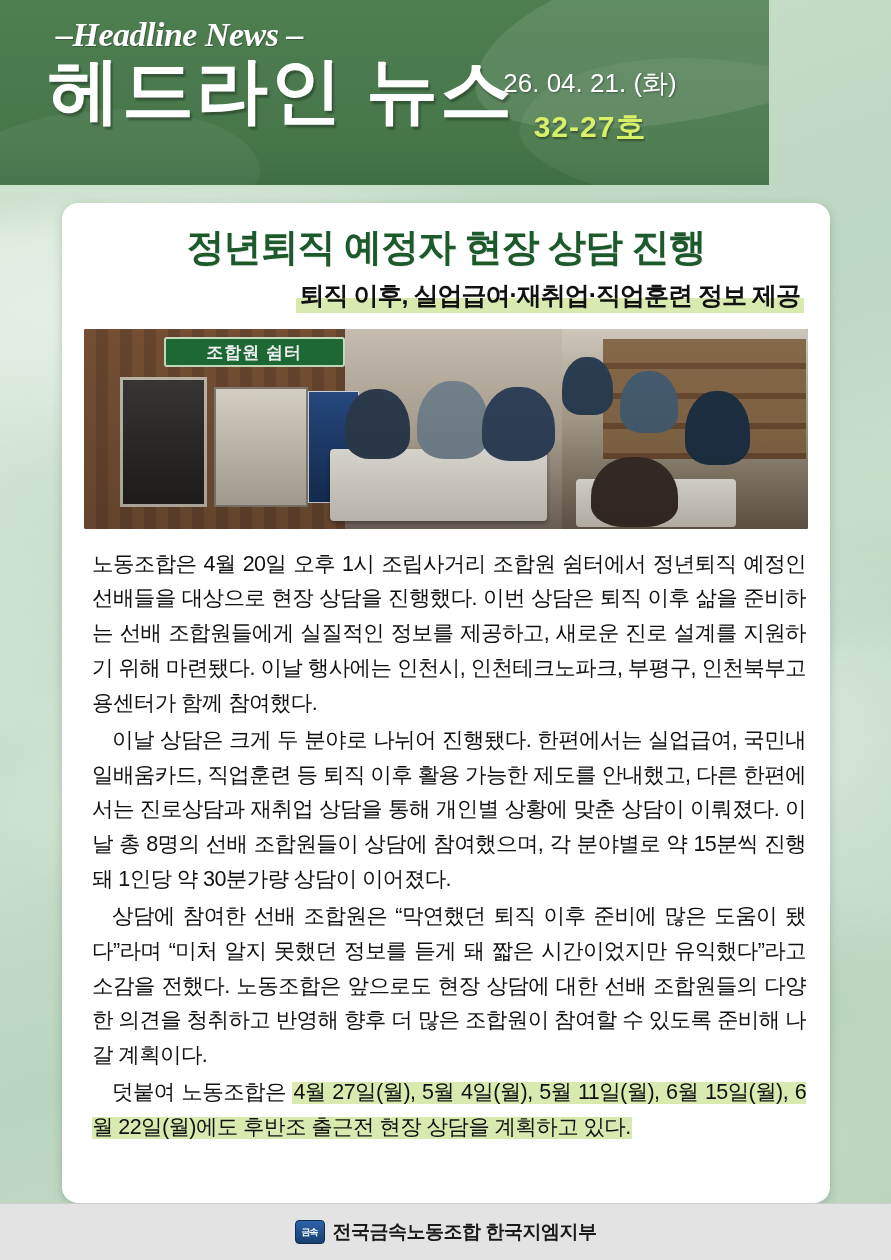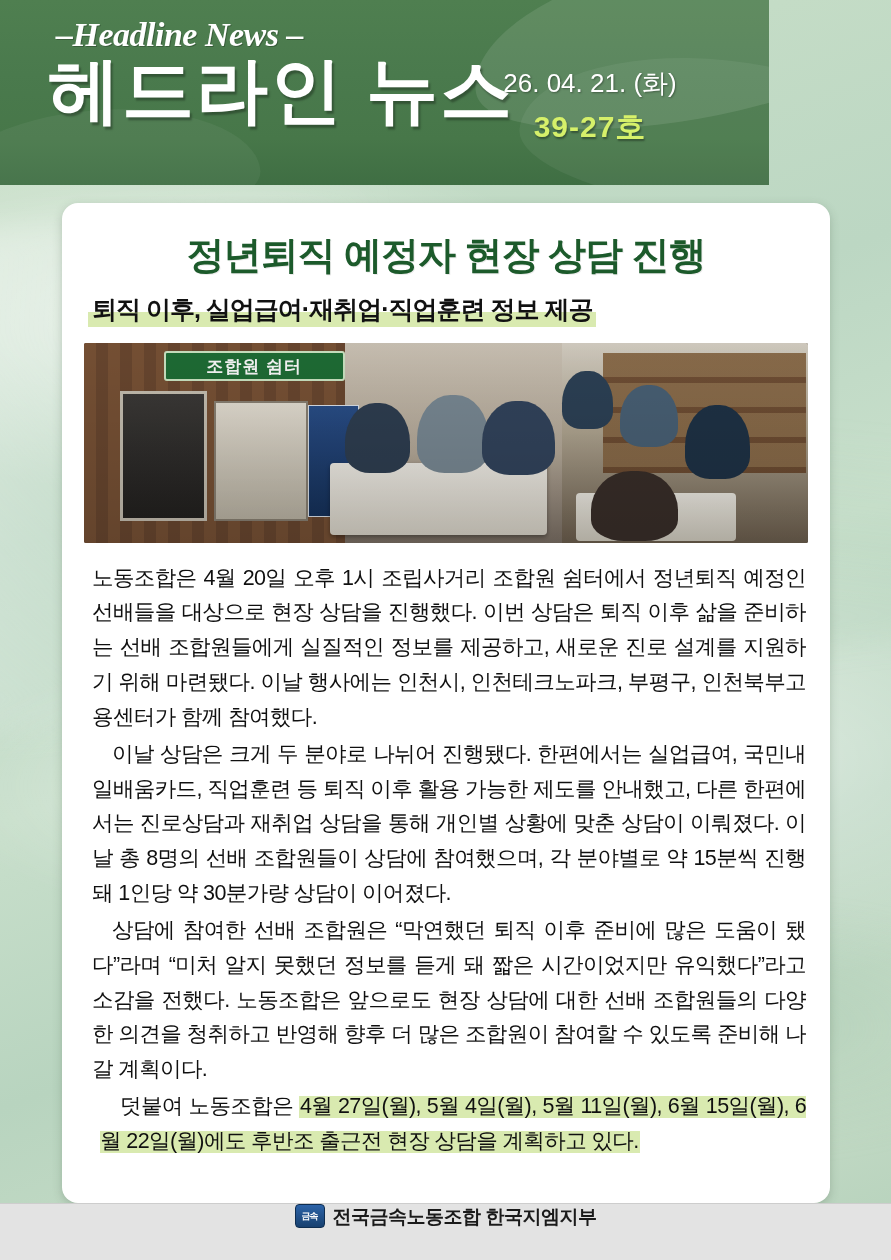--- a/index.html
+++ b/index.html
@@ -117,34 +117,34 @@
     left: 62px; top: 203px;
     width: 768px; height: 1000px;
     background: #ffffff;
     border-radius: 16px;
     box-shadow: 0 3px 10px rgba(60,80,60,0.25);
     z-index: 4;
     overflow: hidden;
   }
 
   .title-wrap {
-    padding: 30px 26px 0 26px;
+    padding: 22px 26px 0 26px;
     text-align: center;
   }
   .main-title {
     font-size: 38px;
     font-weight: bold;
     color: #1c5a2b;
     letter-spacing: -1px;
     line-height: 1.2;
     text-shadow: 1px 1px 0 rgba(0,0,0,0.08);
   }
   .sub-title-row {
-    margin-top: 14px;
-    text-align: left;
+    margin-top: 8px;
+    text-align: right;
   }
   .sub-title {
     display: inline-block;
     font-size: 25px;
     font-weight: bold;
     color: #111111;
     letter-spacing: -1px;
     background: linear-gradient(180deg, rgba(255,255,255,0) 55%, #d9eab0 55%, #d9eab0 100%);
     padding: 0 4px 1px 4px;
   }
@@ -234,21 +234,21 @@
   }
 
   
   .footer {
     position: absolute;
     left: 0; bottom: 0;
     width: 891px; height: 57px;
     background: #e3e3e3;
     border-top: 1px solid #cdcdcd;
     display: flex;
-    align-items: flex-start;
+    align-items: center;
     justify-content: center;
     gap: 8px;
     z-index: 5;
   }
   .footer-logo {
     width: 30px; height: 24px;
     border-radius: 4px;
     background: linear-gradient(180deg,#2c63a8,#17406f);
     color: #fff;
     font-size: 9px;
@@ -272,21 +272,21 @@
   <div class="header">
     <div class="header-leaf leaf1"></div>
     <div class="header-leaf leaf2"></div>
     <div class="header-leaf leaf3"></div>
 
     <div class="hn-en">–Headline News –</div>
     <div class="hn-ko">헤드라인 뉴스</div>
 
     <div class="date-block">
       <div class="date-line">26. 04. 21. (화)</div>
-      <div class="issue-line">39-27호</div>
+      <div class="issue-line">32-27호</div>
     </div>
   </div>
 
   <div class="card">
 
     <div class="title-wrap">
       <div class="main-title">정년퇴직 예정자 현장 상담 진행</div>
       <div class="sub-title-row">
         <span class="sub-title">퇴직 이후, 실업급여·재취업·직업훈련 정보 제공</span>
       </div>
@@ -310,21 +310,21 @@
       <div class="ph-p p5"></div>
       <div class="ph-p p6"></div>
       <div class="ph-p p7"></div>
       <div class="ph-grad"></div>
     </div>
 
     <div class="body-text">
       <p>노동조합은 4월 20일 오후 1시 조립사거리 조합원 쉼터에서 정년퇴직 예정인 선배들을 대상으로 현장 상담을 진행했다. 이번 상담은 퇴직 이후 삶을 준비하는 선배 조합원들에게 실질적인 정보를 제공하고, 새로운 진로 설계를 지원하기 위해 마련됐다. 이날 행사에는 인천시, 인천테크노파크, 부평구, 인천북부고용센터가 함께 참여했다.</p>
       <p>이날 상담은 크게 두 분야로 나뉘어 진행됐다. 한편에서는 실업급여, 국민내일배움카드, 직업훈련 등 퇴직 이후 활용 가능한 제도를 안내했고, 다른 한편에서는 진로상담과 재취업 상담을 통해 개인별 상황에 맞춘 상담이 이뤄졌다. 이날 총 8명의 선배 조합원들이 상담에 참여했으며, 각 분야별로 약 15분씩 진행돼 1인당 약 30분가량 상담이 이어졌다.</p>
       <p>상담에 참여한 선배 조합원은 “막연했던 퇴직 이후 준비에 많은 도움이 됐다”라며 “미처 알지 못했던 정보를 듣게 돼 짧은 시간이었지만 유익했다”라고 소감을 전했다. 노동조합은 앞으로도 현장 상담에 대한 선배 조합원들의  다양한 의견을 청취하고 반영해 향후 더 많은 조합원이 참여할 수 있도록 준비해 나갈 계획이다.</p>
-      <p style="text-indent:20px;margin-top:2px;margin-left:8px;">
+      <p style="text-indent:20px;margin-top:2px;">
         <span>덧붙여 노동조합은 </span><span class="hl">4월 27일(월), 5월 4일(월), 5월 11일(월), 6월 15일(월), 6월 22일(월)에도 후반조 출근전 현장 상담을 계획하고 있다.</span>
       </p>
     </div>
 
   </div>
 
   <div class="footer">
     <div class="footer-logo">금속</div>
     <div class="footer-text">전국금속노동조합 한국지엠지부</div>
   </div>

